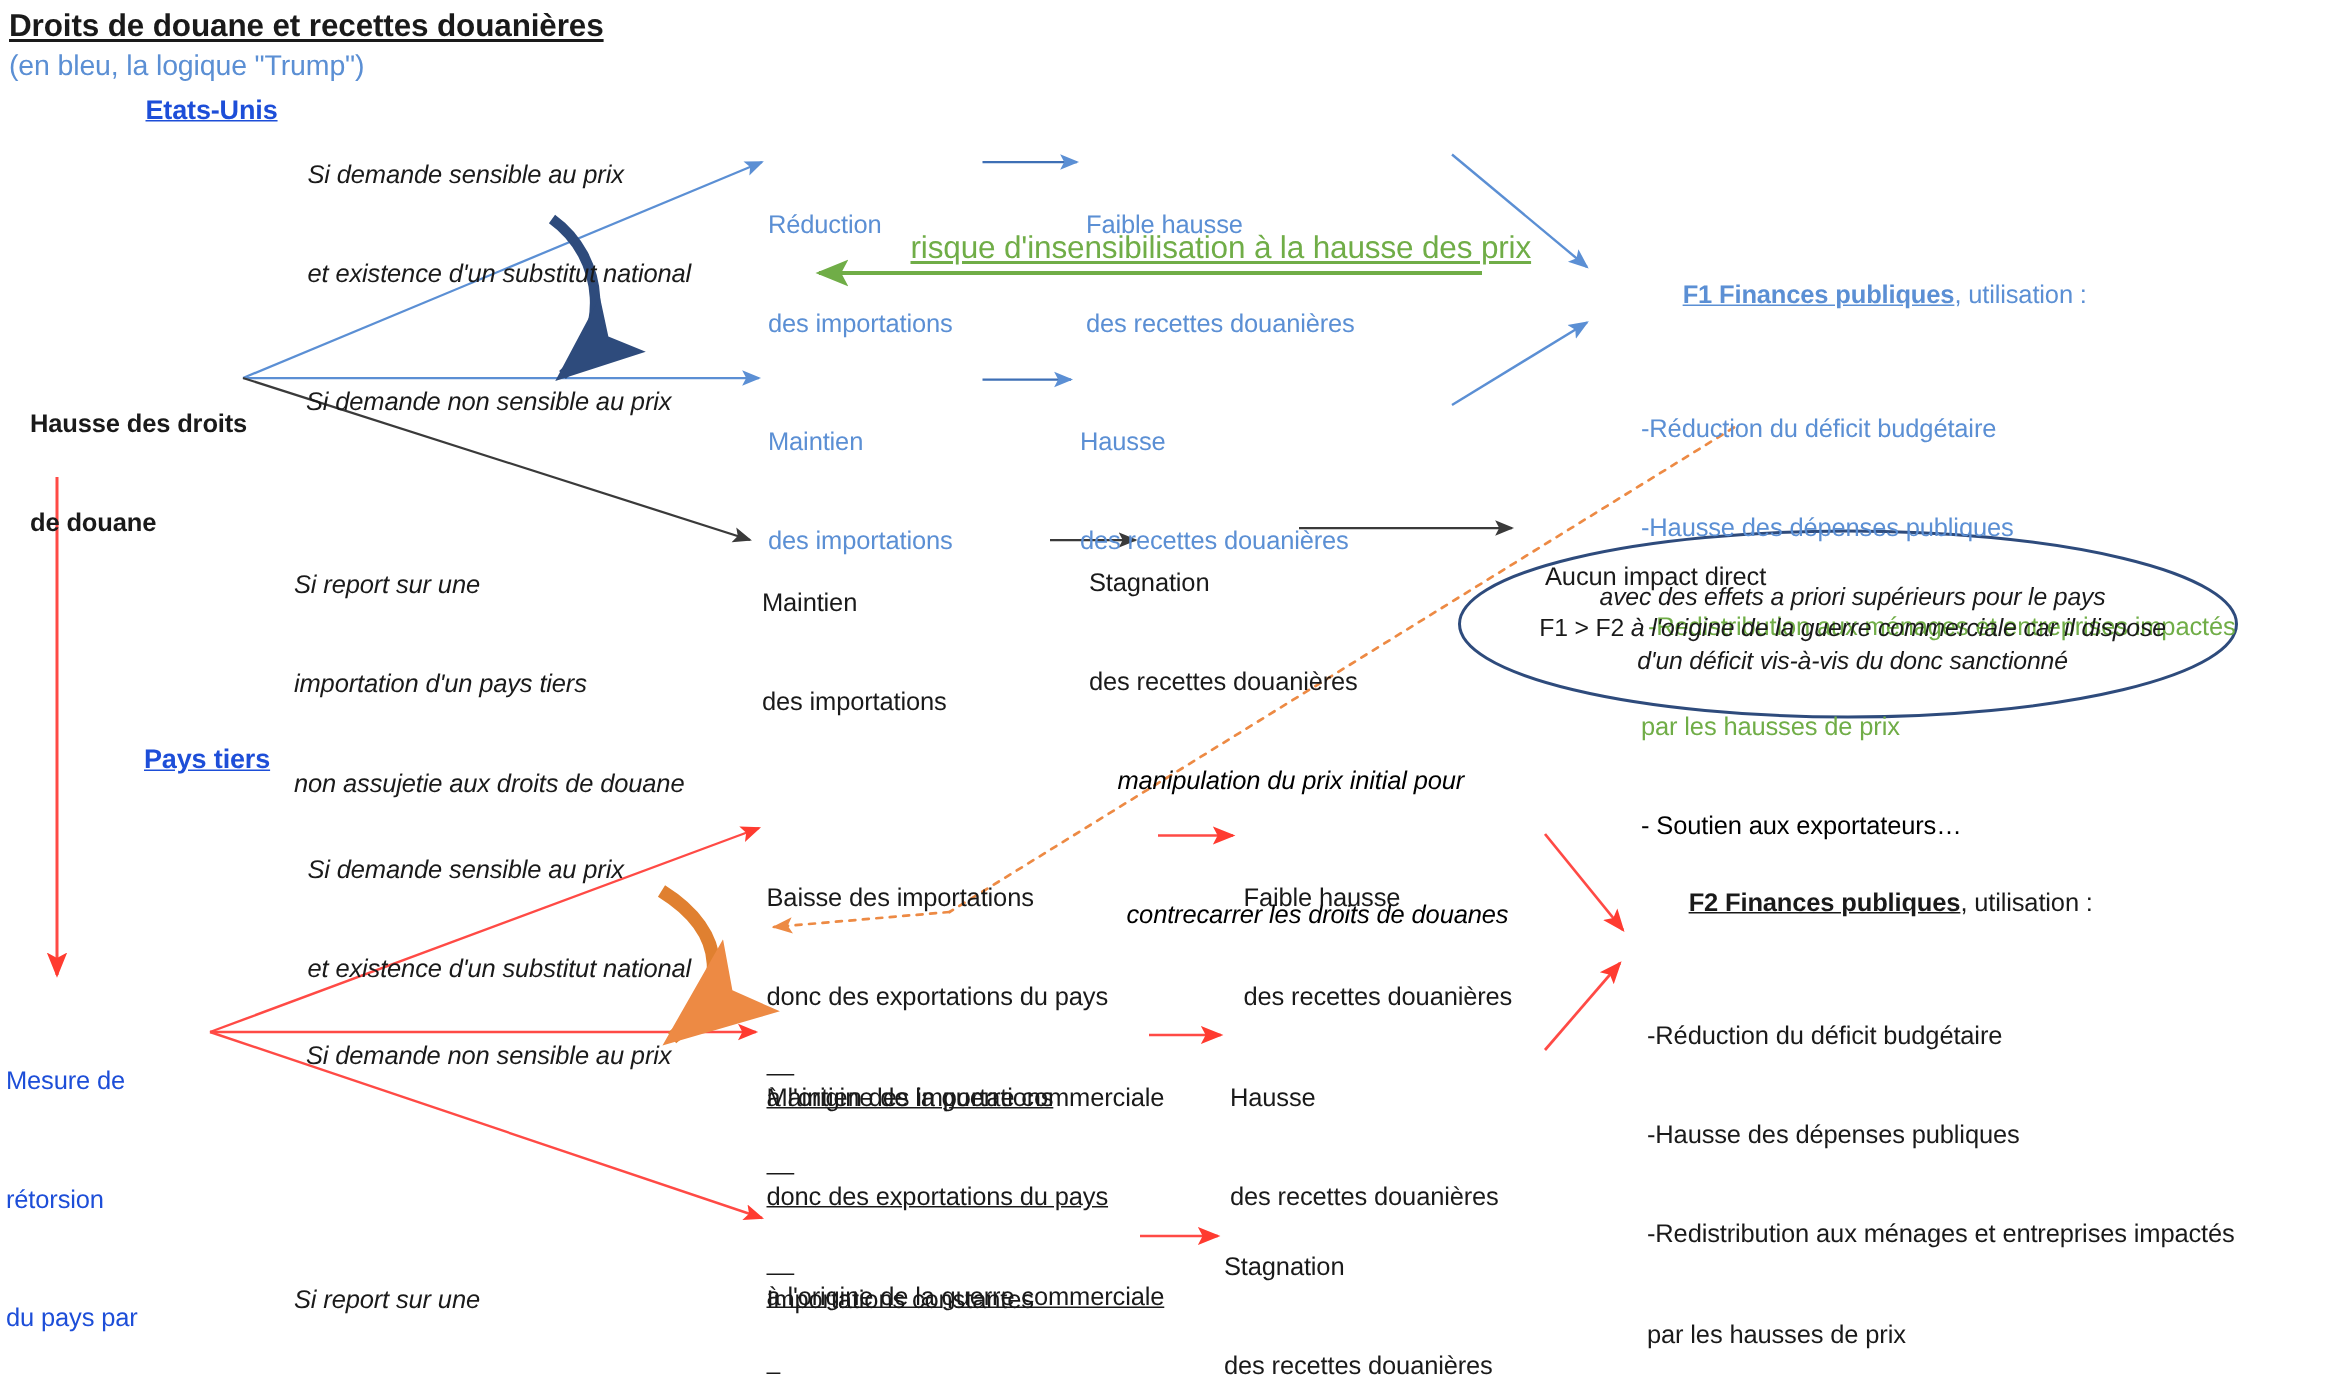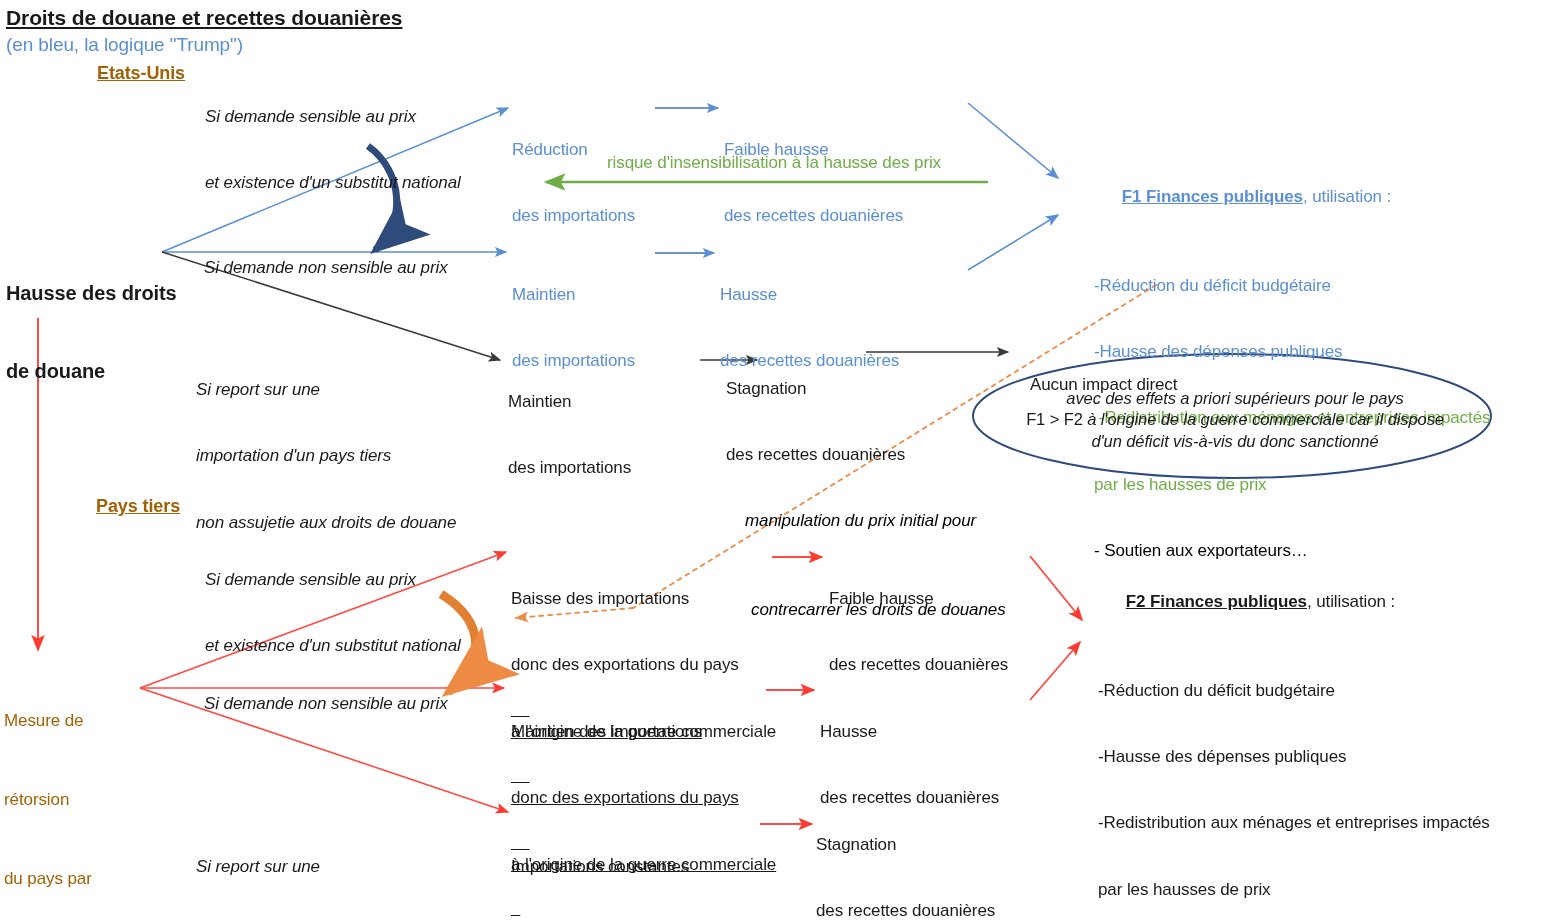--- a/index.html
+++ b/index.html
@@ -4,21 +4,21 @@
 <style>
   html,body{margin:0;padding:0;background:#ffffff;}
   body{width:1560px;height:920px;position:relative;overflow:hidden;
        font-family:"Liberation Sans","DejaVu Sans",sans-serif;
        -webkit-font-smoothing:antialiased;}
   #stage{position:absolute;inset:0;width:1560px;height:920px;}
   .t{position:absolute;white-space:pre;line-height:1.30;letter-spacing:-0.1px;}
   .blue{color:#5B8FD4;}
   .green{color:#70AD47;}
   .orange{color:#000000;}
-  .red{color:#a16207;}
+  .red{color:#1d4ed8;}
   .black{color:#1A1A1A;}
   .b{font-weight:bold;}
   .i{font-style:italic;}
   .u{text-decoration:underline;}
   svg#wires{position:absolute;left:0;top:0;width:1560px;height:920px;pointer-events:none;}
 </style>
 </head>
 <body>
 
 <div id="stage">
@@ -94,36 +94,36 @@
 
   <div class="t blue" style="left:6px;top:33px;font-size:19px;">(en bleu, la logique "Trump")</div>
 
   <div class="t b u red" style="left:97px;top:62px;font-size:18px;">Etats-Unis</div>
 
   <div class="t i black" style="left:205px;top:62px;font-size:17px;">
     <div>Si demande sensible au prix</div>
     <div>et existence d'un substitut national</div>
   </div>
 
-  <div class="t b black" style="left:6px;top:228px;font-size:20px;">
+  <div class="t b black" style="left:20px;top:228px;font-size:17px;">
     <div>Hausse des droits</div>
     <div>de douane</div>
   </div>
 
   <div class="t blue" style="left:512px;top:95px;font-size:17px;">
     <div>Réduction</div>
     <div>des importations</div>
   </div>
 
   <div class="t blue" style="left:724px;top:95px;font-size:17px;">
     <div>Faible hausse</div>
     <div>des recettes douanières</div>
   </div>
 
-  <div class="t green" style="left:607px;top:152px;font-size:17px;">risque d'insensibilisation à la hausse des prix</div>
+  <div class="t green" style="left:607px;top:152px;font-size:21px;text-decoration:underline;">risque d'insensibilisation à la hausse des prix</div>
 
   <div class="t i black" style="left:204px;top:257px;font-size:17px;">Si demande non sensible au prix</div>
 
   <div class="t blue" style="left:512px;top:240px;font-size:17px;">
     <div>Maintien</div>
     <div>des importations</div>
   </div>
 
   <div class="t blue" style="left:720px;top:240px;font-size:17px;">
     <div>Hausse</div>

